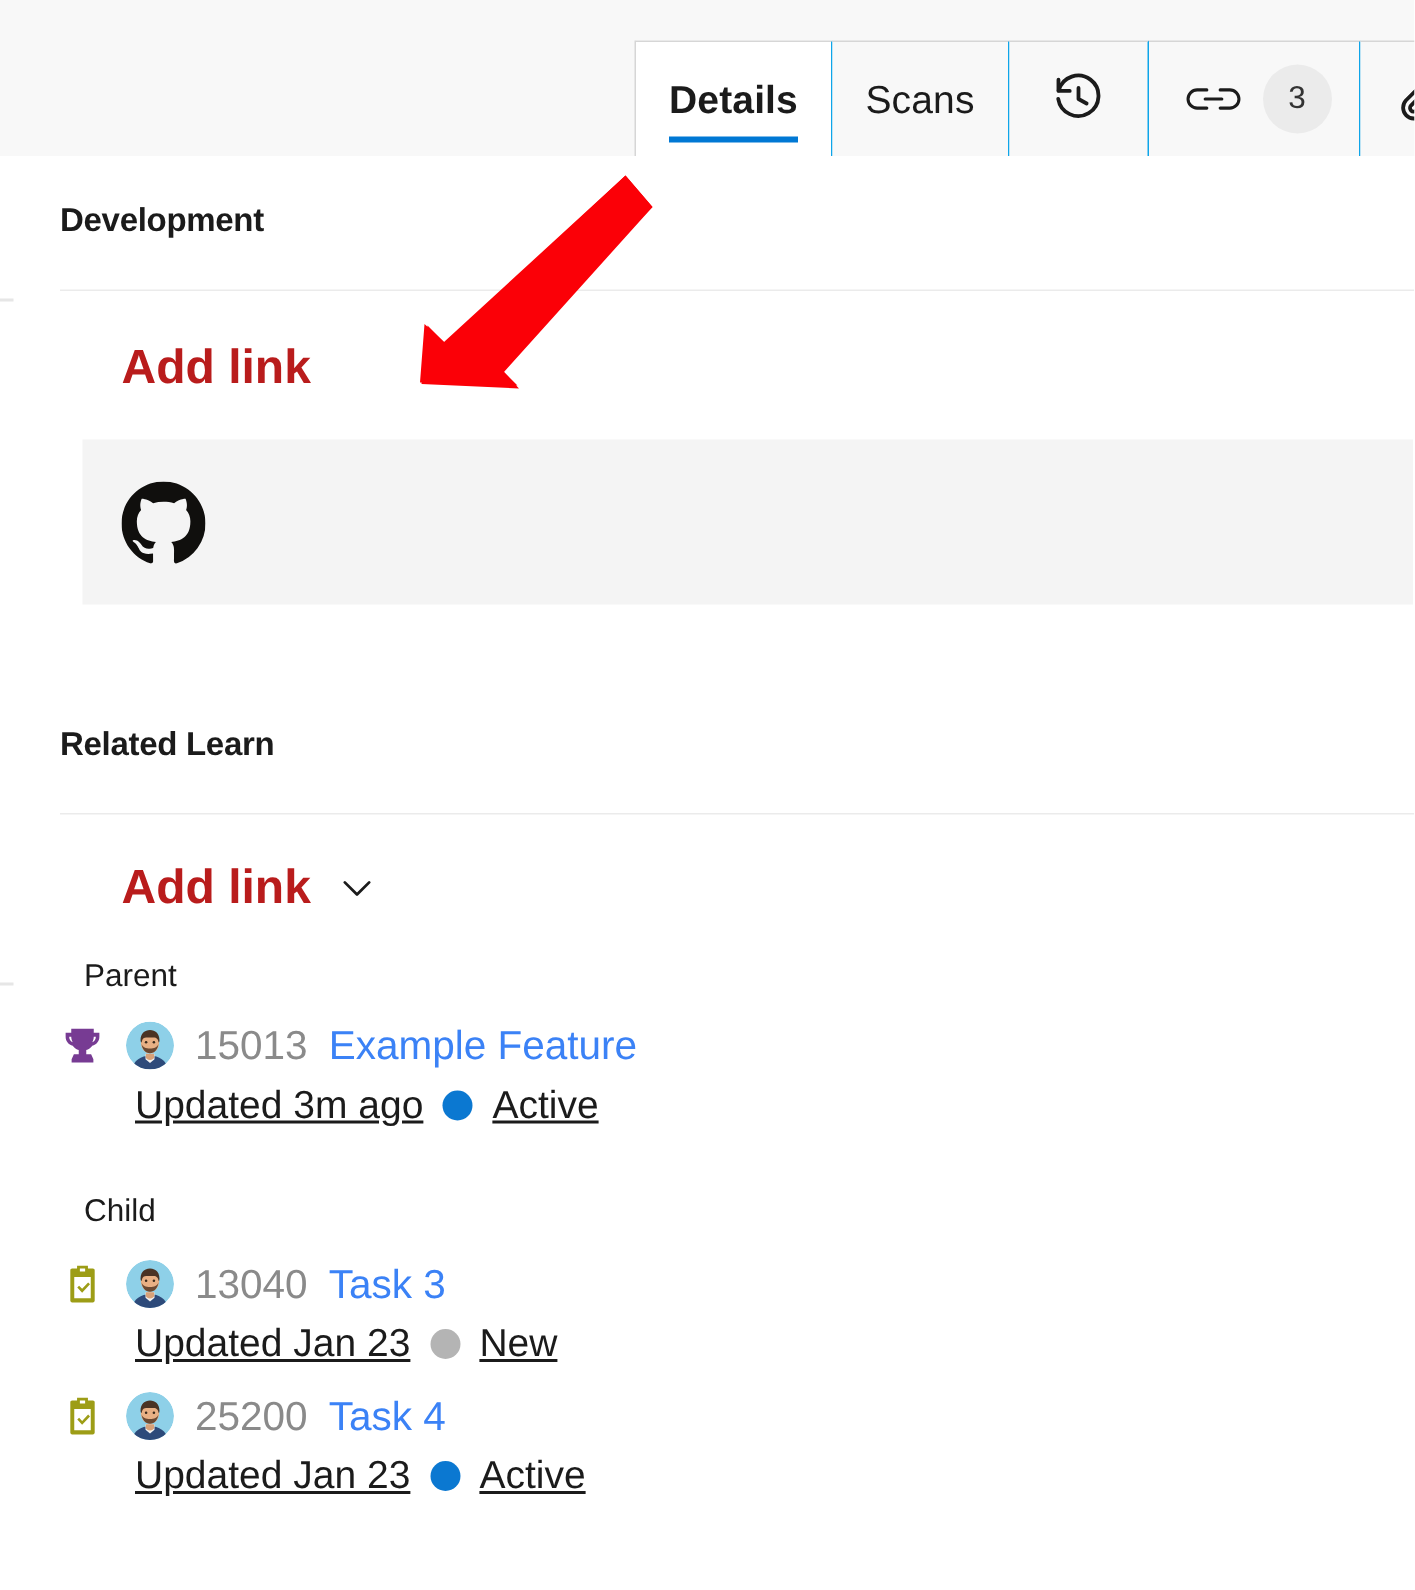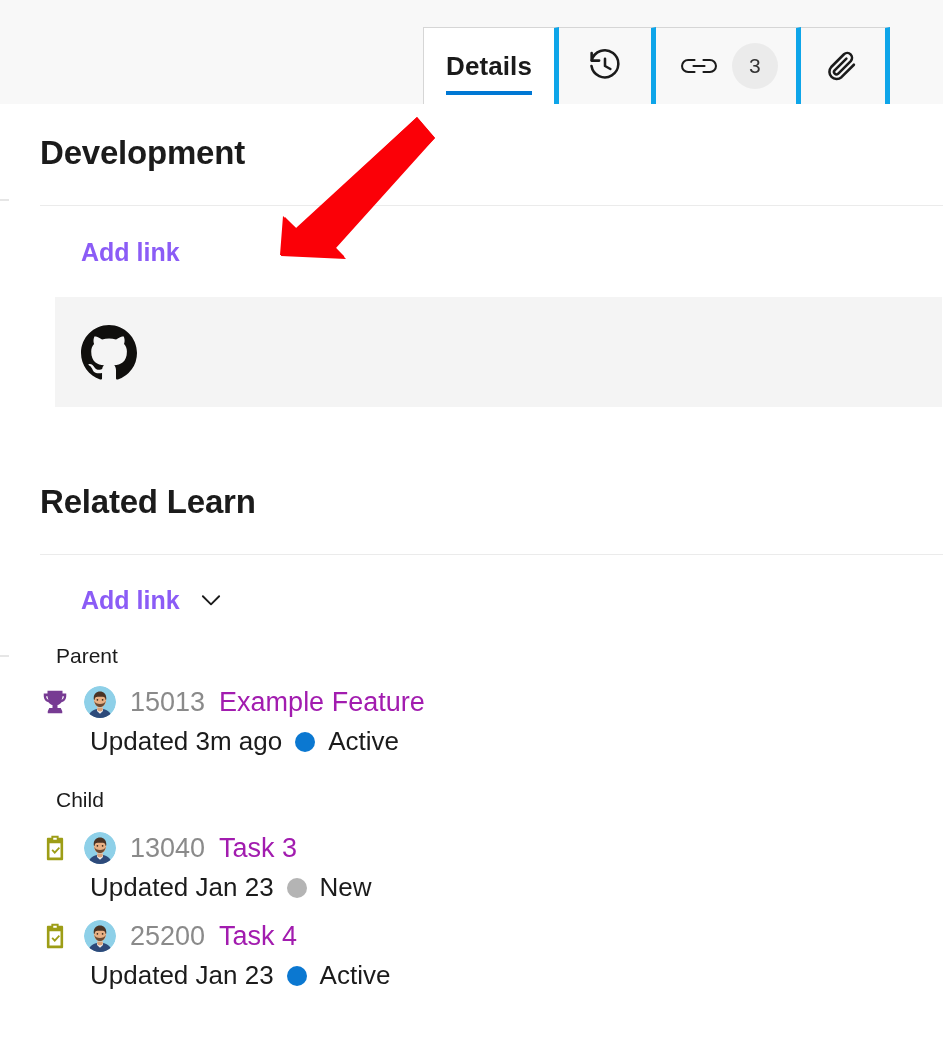--- a/index.html
+++ b/index.html
@@ -35,21 +35,21 @@
     display: flex;
     align-items: stretch;
     border-left: 1px solid #d6d6d6;
   }
   .tab {
     position: relative;
     display: flex;
     align-items: center;
     justify-content: center;
     padding: 0 22px;
-    border-right: 5px solid #0ea5e9;
+    border-right: 1px solid #0ea5e9;
     border-top: 1px solid #d6d6d6;
     background: #f8f8f8;
     font-size: 26px;
     color: #1b1b1b;
     letter-spacing: 0.1px;
     cursor: pointer;
     white-space: nowrap;
   }
   .tab.selected {
     font-weight: 700;
@@ -101,35 +101,35 @@
 
   .edge-tick {
     position: absolute;
     left: 0;
     width: 9px;
     height: 2px;
     background: #e6e6e6;
   }
 
   .section-title {
-    font-size: 33px;
+    font-size: 22px;
     font-weight: 700;
     color: #1b1b1b;
     letter-spacing: -0.2px;
   }
 
   .rule {
     height: 1px;
     background: #ebebeb;
   }
 
   .addlink {
-    font-size: 25px;
+    font-size: 32px;
     font-weight: 700;
-    color: #8b5cf6;
+    color: #b91c1c;
     cursor: pointer;
     display: inline-flex;
     align-items: center;
     gap: 16px;
   }
 
   
   .gh-box {
     background: #f4f4f4;
     display: flex;
@@ -160,30 +160,31 @@
     align-items: center;
     gap: 14px;
     text-align: center;
   }
   .wi-id {
     font-size: 27px;
     color: #8a8a8a;
   }
   .wi-title {
     font-size: 27px;
-    color: #a21caf;
+    color: #3b82f6;
     cursor: pointer;
   }
   .wi-meta {
     display: flex;
     align-items: center;
     gap: 13px;
     font-size: 26px;
     color: #1b1b1b;
     margin-left: 50px;
+    text-decoration: underline;
   }
   .dot {
     width: 20px; height: 20px;
     border-radius: 50%;
     display: inline-block;
   }
   .avatar {
     width: 32px; height: 32px;
     border-radius: 50%;
     overflow: hidden;
@@ -205,20 +206,23 @@
 <div id="root">
 
   <div class="tabbar">
     <div class="tabgroup">
 
       <div class="tab selected">
         <span>Details</span>
         <span class="underline"></span>
       </div>
 
+      <div class="tab">
+        <span>Scans</span>
+      </div>
 
       <div class="tab icononly">
         <span class="icn">
           <svg width="36" height="36" viewBox="0 0 24 24" fill="none" stroke="#1b1b1b" stroke-width="1.7" stroke-linecap="round" stroke-linejoin="round">
             <path d="M3.2 8.2A9 9 0 1 1 3 12"></path>
             <polyline points="3.1,3.4 3.1,8.4 8.1,8.4"></polyline>
             <polyline points="12,7.1 12,12 15.6,14"></polyline>
           </svg>
         </span>
       </div>
@@ -320,21 +324,21 @@
             <span class="wi-title">Example Feature</span>
           </div>
           <div class="wi-meta" style="margin-top:8px;">
             <span>Updated 3m ago</span>
             <span class="dot" style="background:#0b78d1;"></span>
             <span>Active</span>
           </div>
         </div>
       </div>
 
-      <div style="margin-top:31px;">
+      <div style="margin-top:44px;">
         <div class="rel-group-label">Child</div>
 
         <div style="margin-top:20px;">
           <div class="wi-row">
             <span class="icn">
               <svg width="30" height="30" viewBox="0 0 24 24" fill="#9d9d16">
                 <path d="M9.1 2.2h5.8v1.5h2.6c.6 0 1 .4 1 1v16.1c0 .6-.4 1-1 1H6.5c-.6 0-1-.4-1-1V4.7c0-.6.4-1 1-1h2.6V2.2zm1.5 1.5v1.6h2.8V3.7h-2.8z"></path>
                 <path d="M7.6 8.2h8.8v11.4H7.6z" fill="#ffffff"></path>
                 <path d="M9.2 13.9l1-1 1.6 1.7 3.2-3.4 1 1-4.2 4.5z" fill="#9d9d16"></path>
               </svg>

